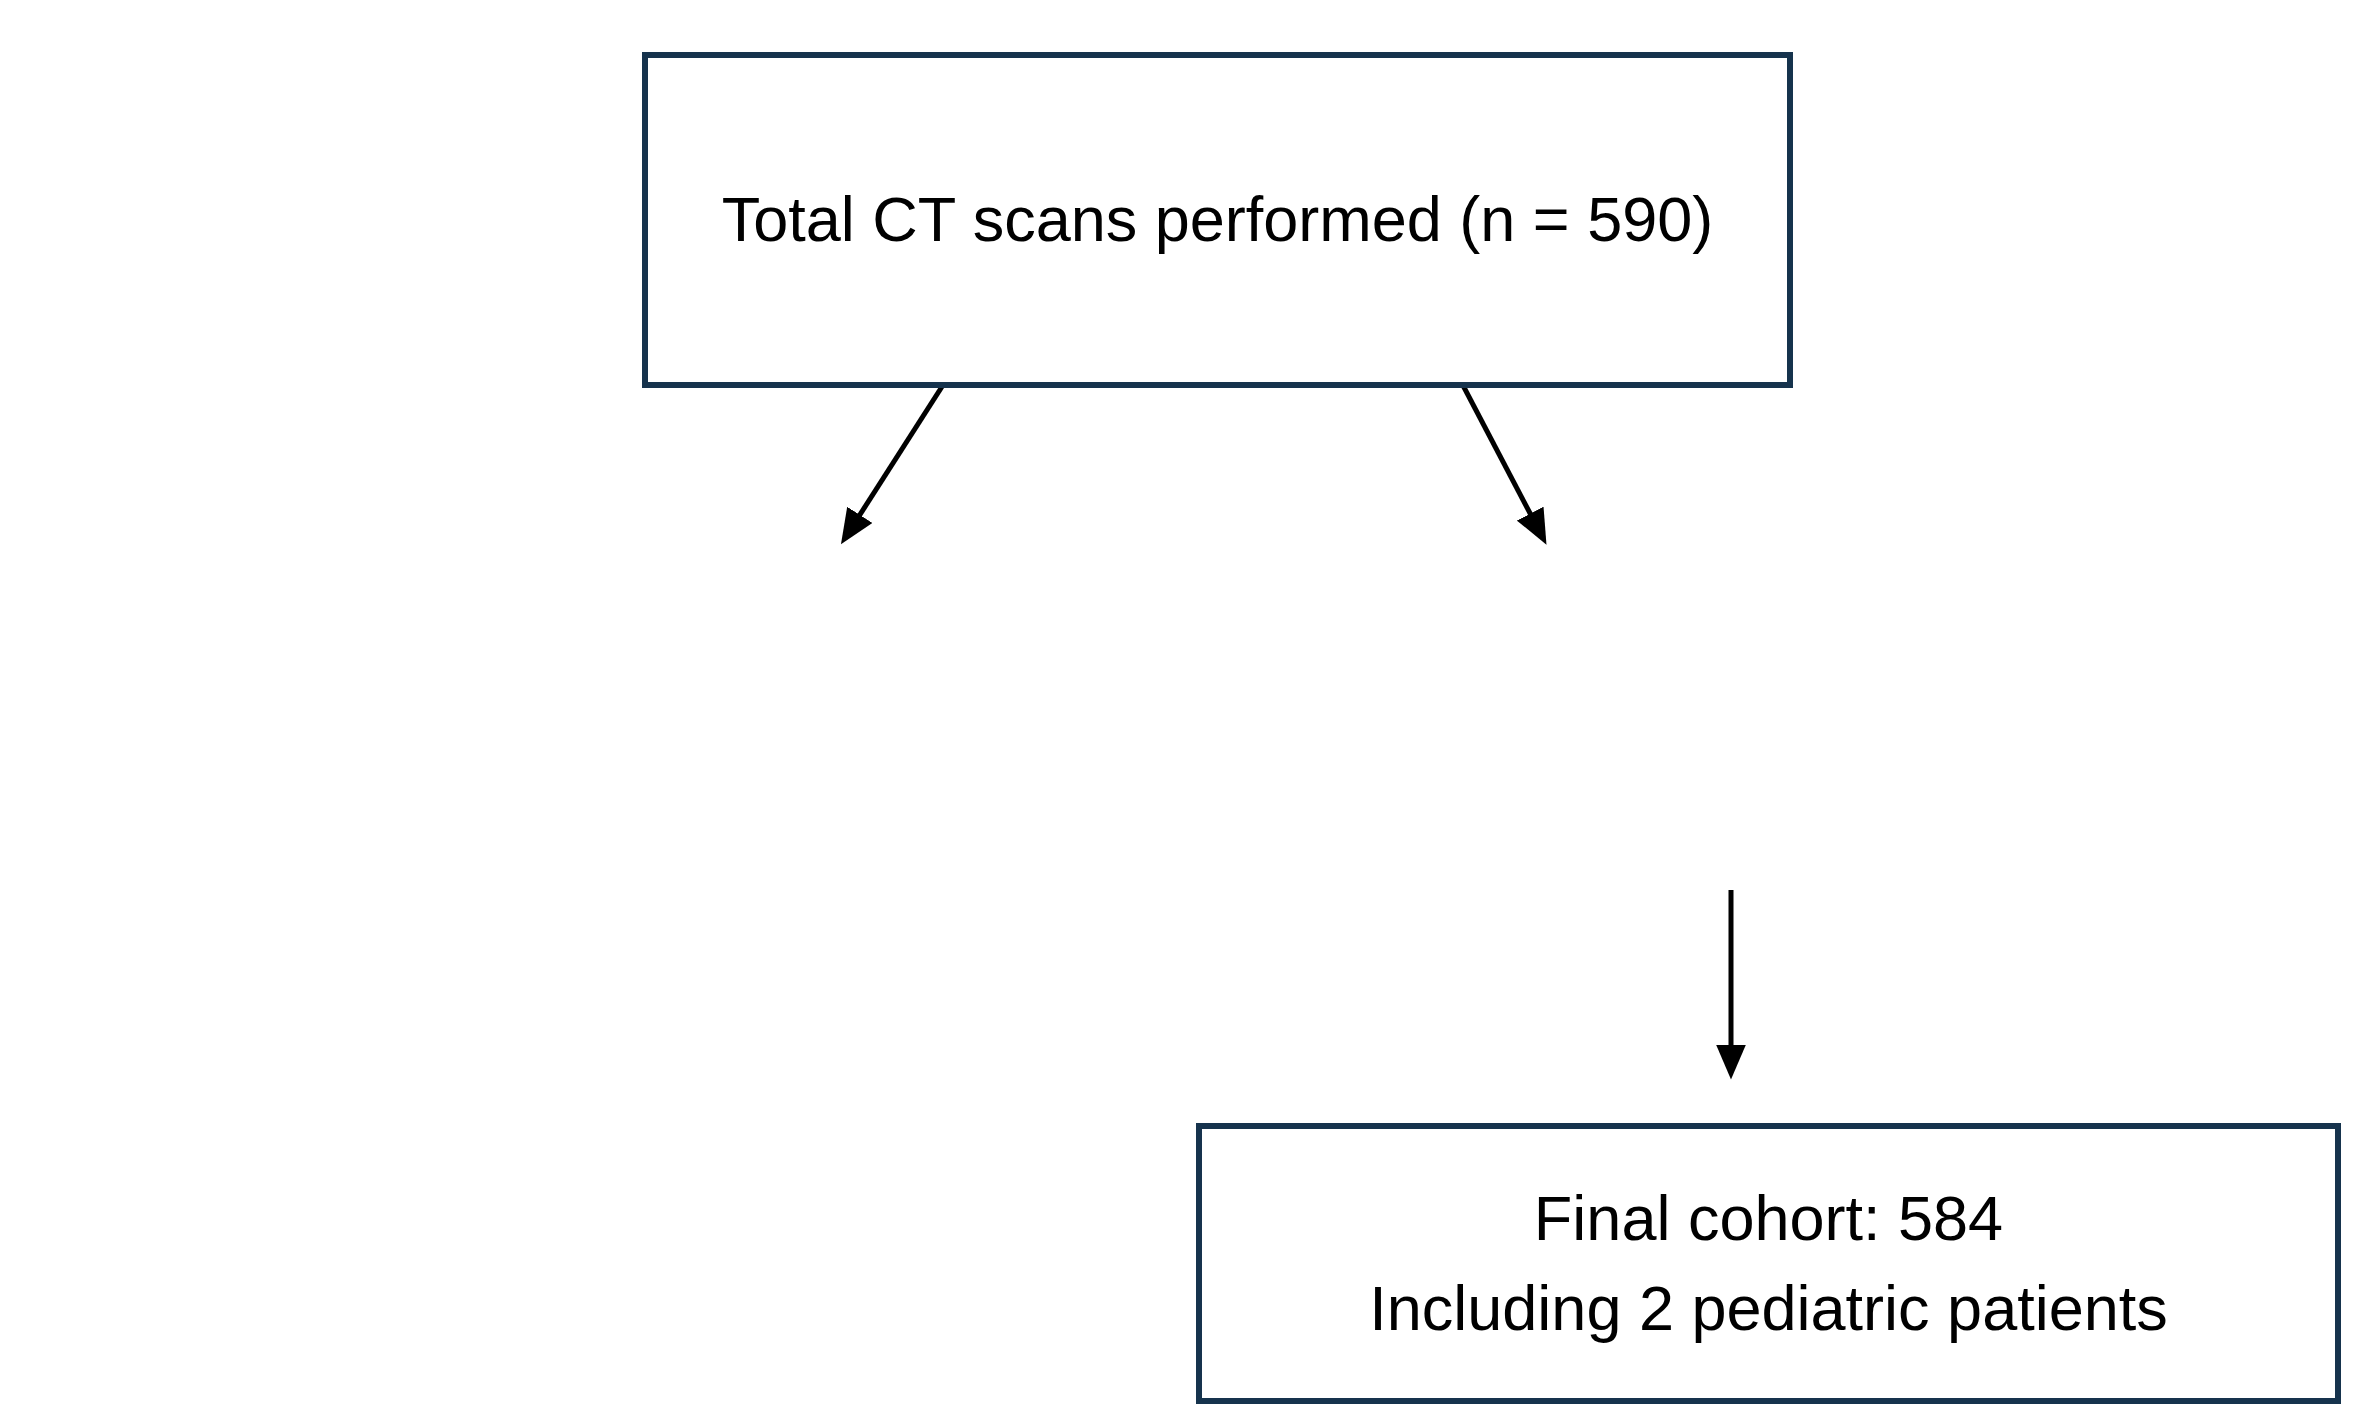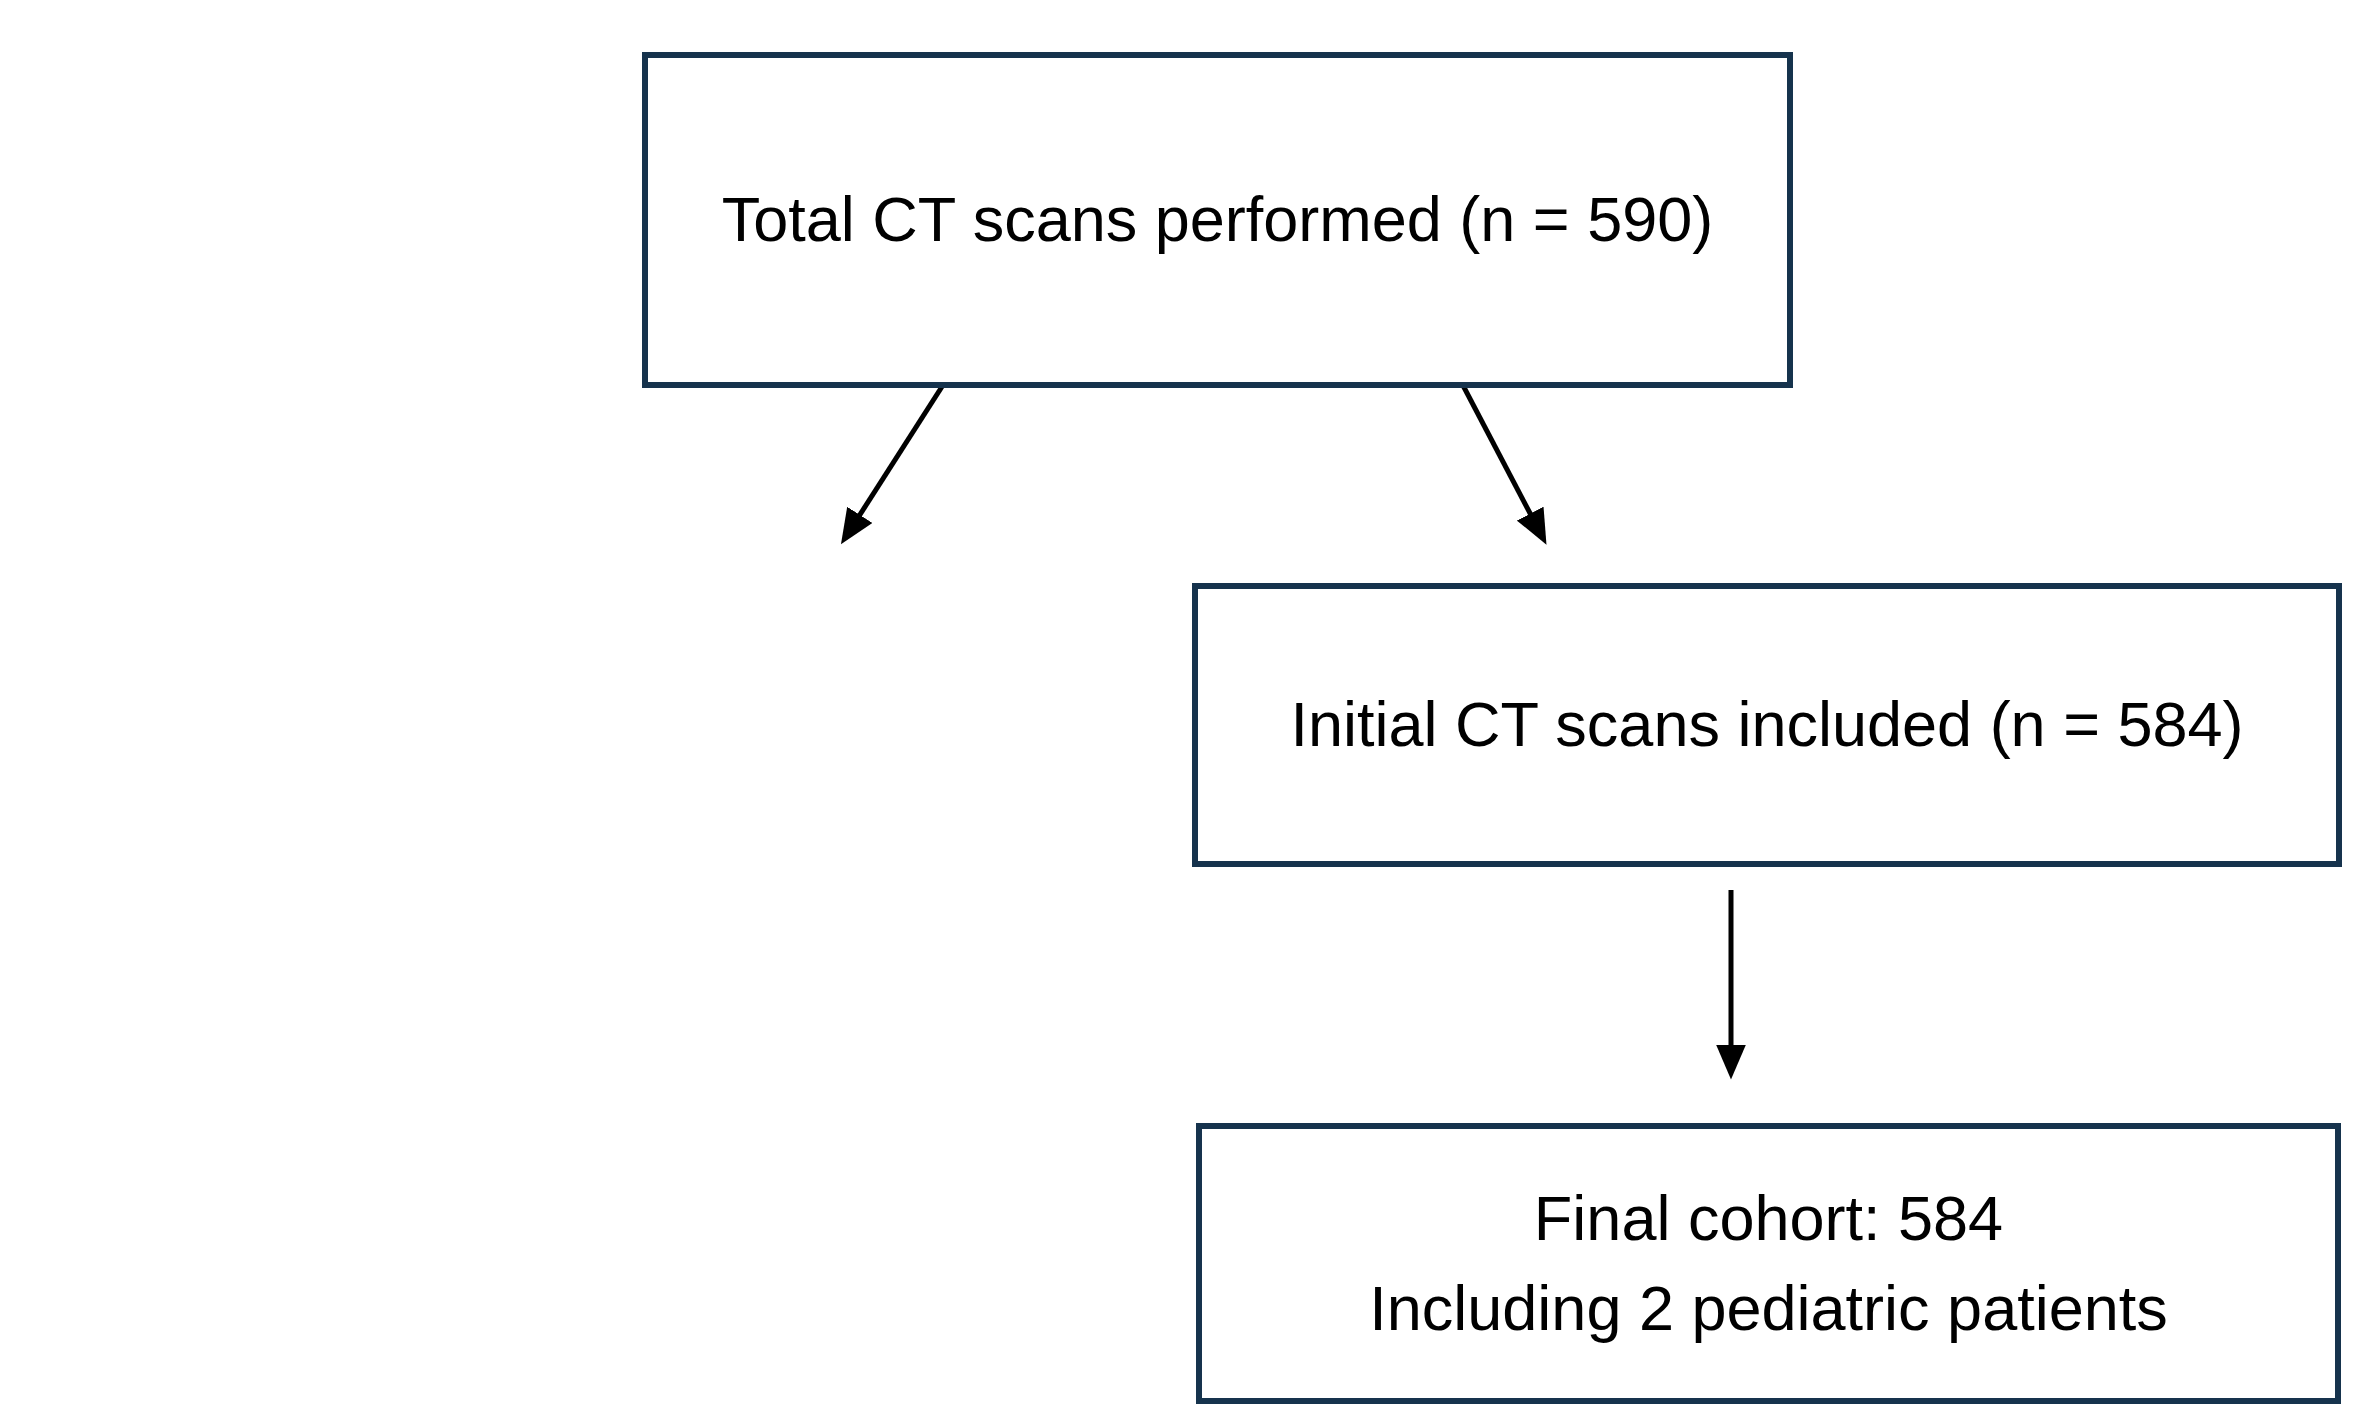--- a/index.html
+++ b/index.html
@@ -65,22 +65,19 @@
     <line x1="977" y1="332" x2="845" y2="538" marker-end="url(#ah)"></line>
     <line x1="1435" y1="332" x2="1543" y2="538" marker-end="url(#ah)"></line>
     <line x1="1731" y1="890" x2="1731" y2="1072" marker-end="url(#ah)"></line>
   </svg>
 
   <div class="node" id="node-total">
     <span>Total CT scans performed (n = 590)</span>
   </div>
 
 
-  <div class="node" id="node-included">
-    <span>Initial CT scans included (n = 584)</span>
-  </div>
 
   <div class="node" id="node-final">
     <span>Final cohort: 584</span>
     <span>Including 2 pediatric patients</span>
   </div>
 
 </div>
 
 </body></html>

